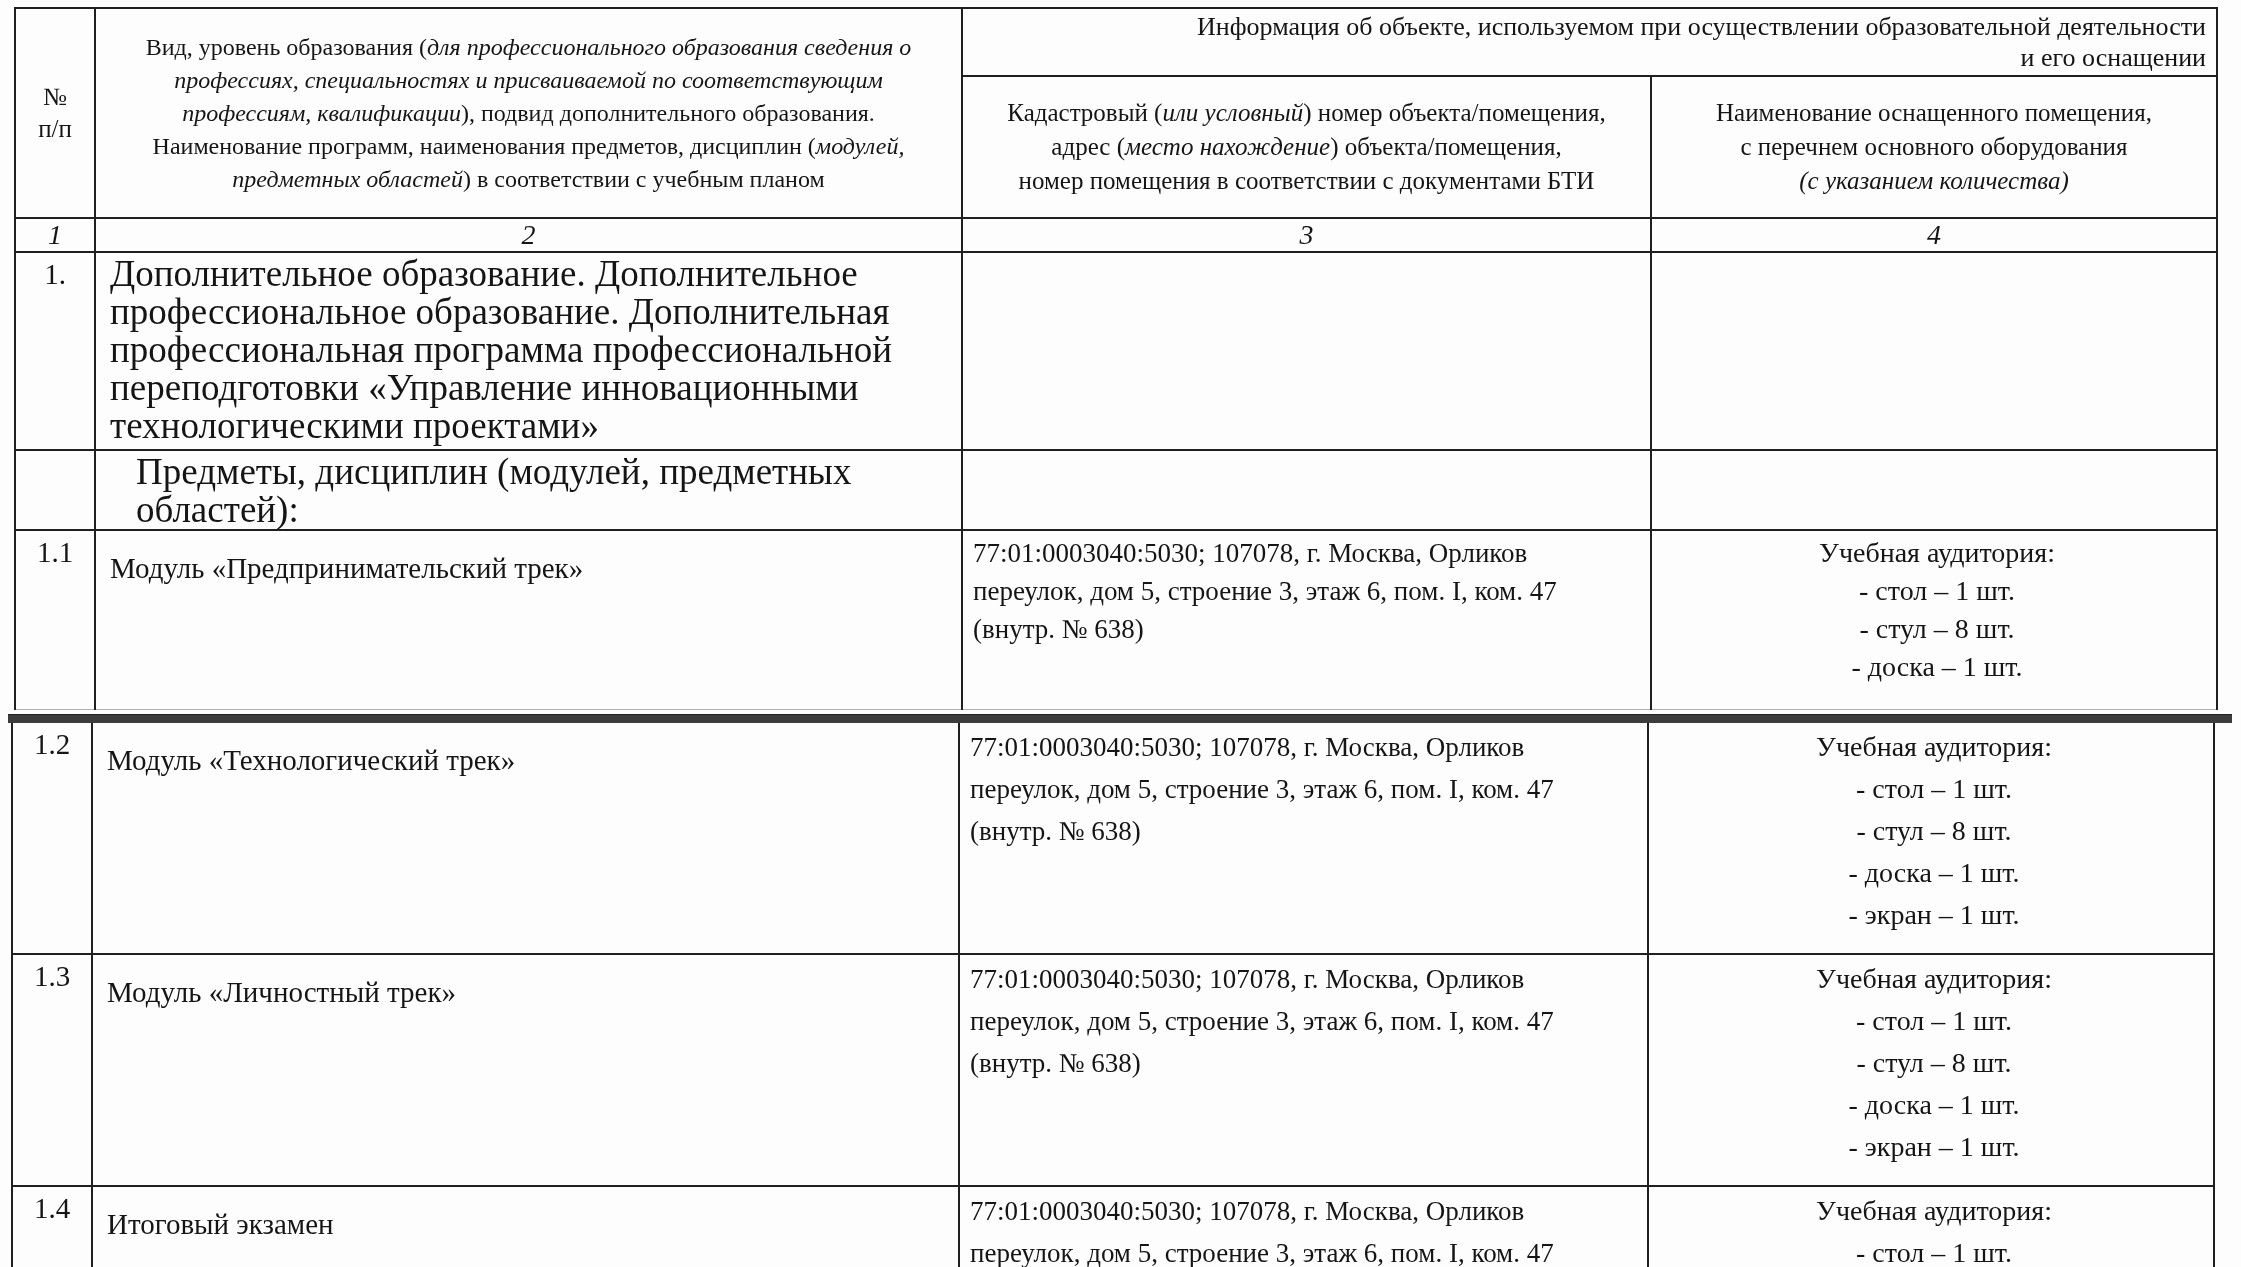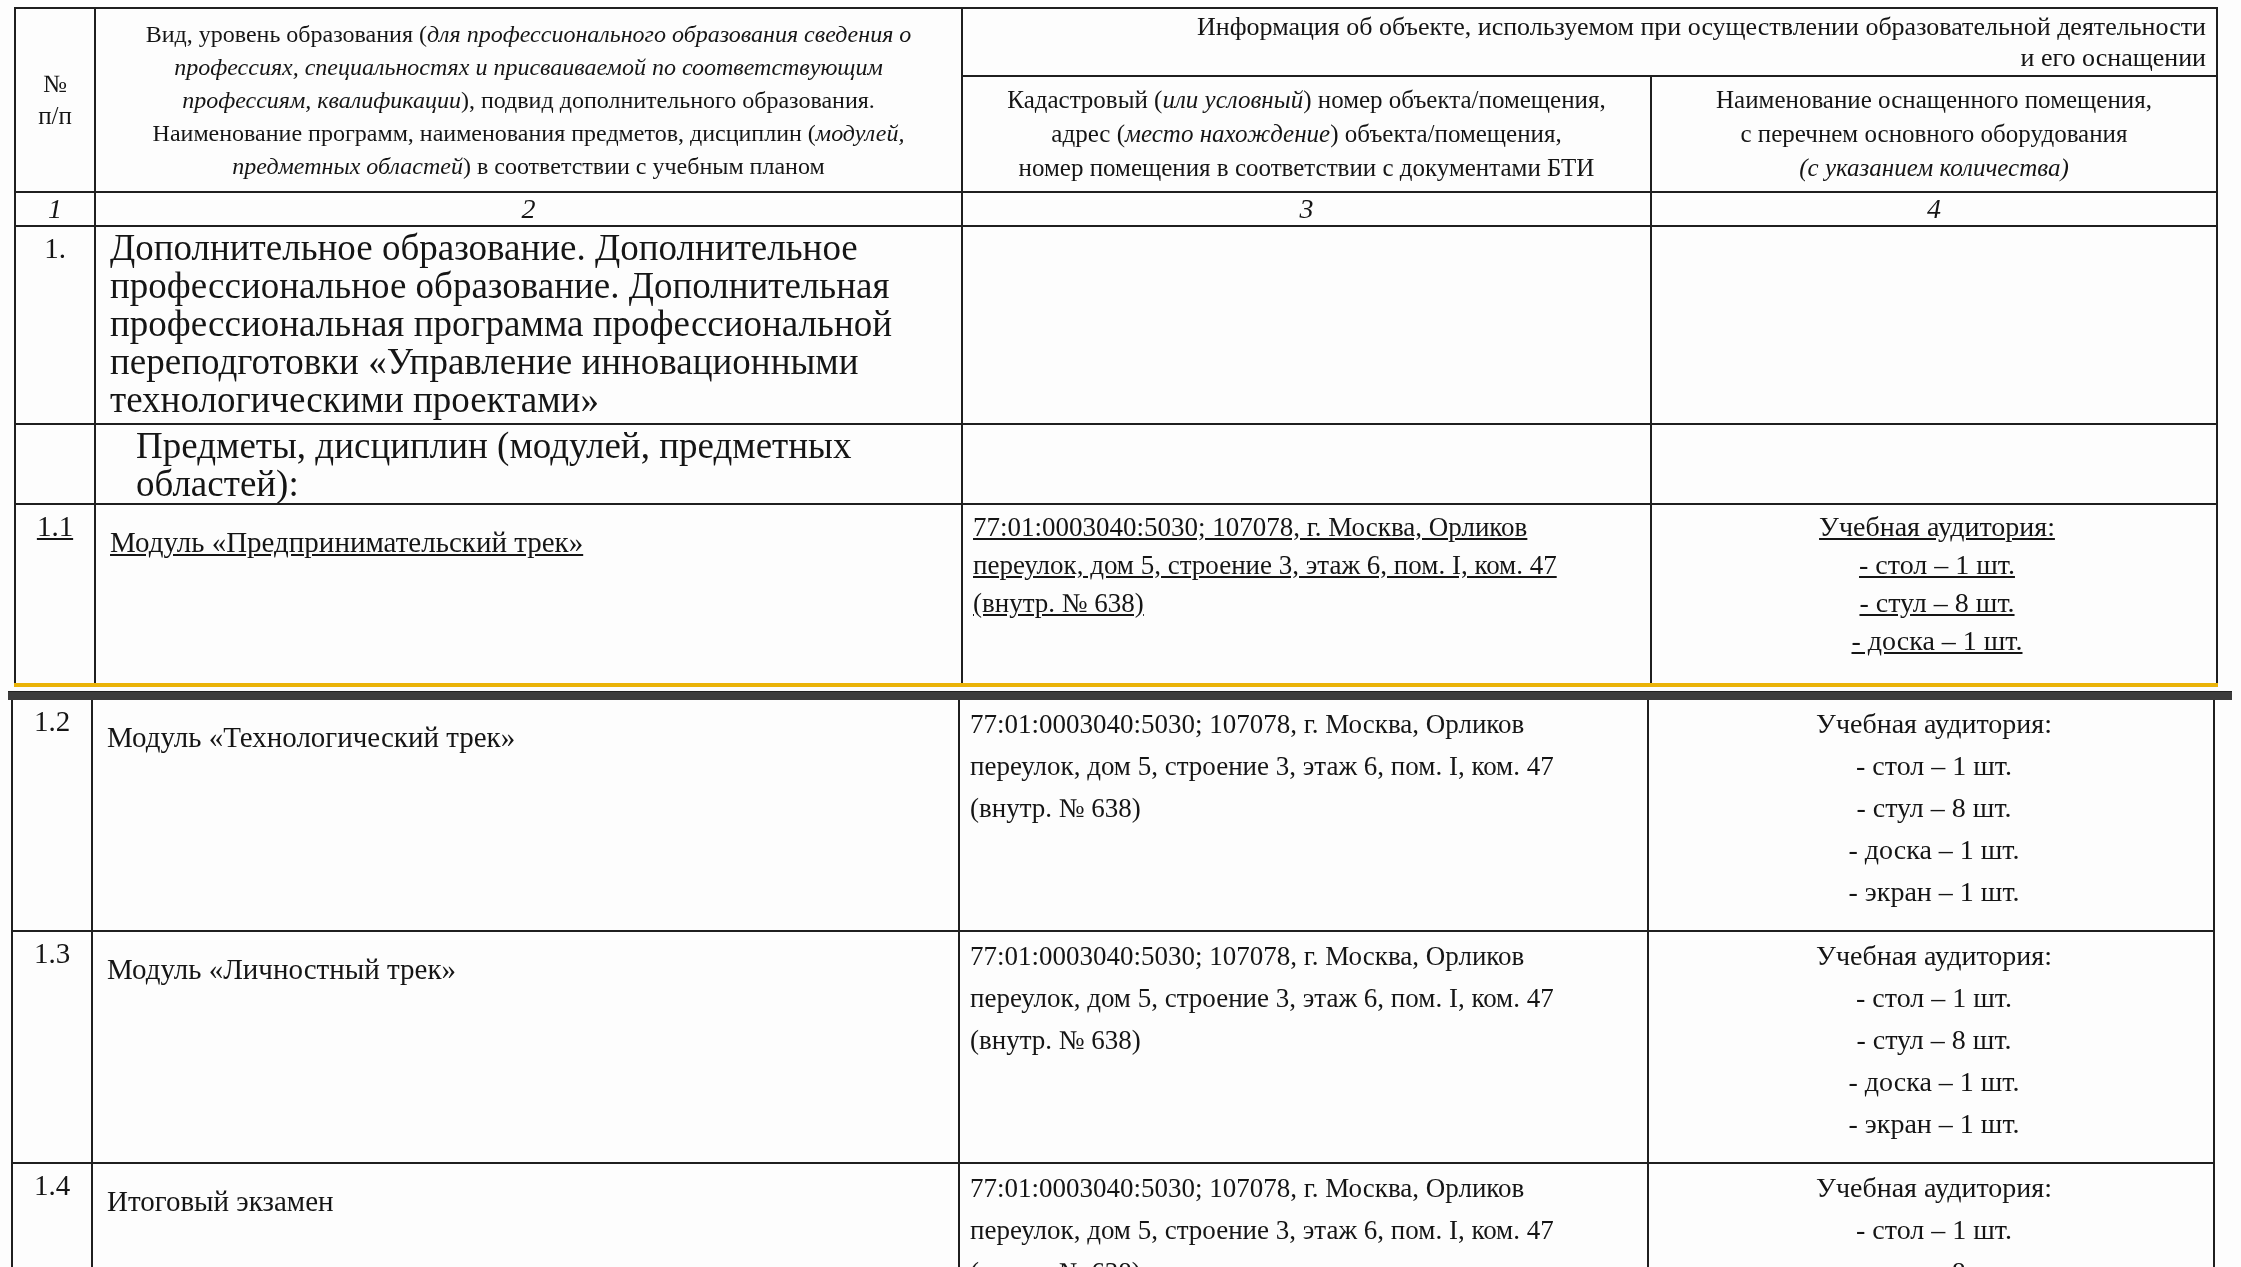--- a/index.html
+++ b/index.html
@@ -5,27 +5,27 @@
   html,body{margin:0;padding:0;background:#ffffff;}
   body{width:2241px;height:1267px;overflow:hidden;position:relative;
        font-family:"Liberation Serif","DejaVu Serif",serif;color:#151515;}
   .page{position:absolute;top:0;left:0;width:2241px;height:1267px;background:#fdfdfd;}
 
   table{border-collapse:collapse;table-layout:fixed;margin-left:14px;}
   td{border:2px solid #1f1f1f;overflow:hidden;vertical-align:top;margin-top:42px;}
 
   
   .t1{border:2px solid #1f1f1f;border-bottom:none;margin-top:7px;}
-  .t1 tr.row-cut td{border-bottom:4px solid #eab308;text-decoration:underline;}
+  .t1 tr.row-cut td{border-bottom:1px solid #eab308;}
 
   
   .hdr{text-align:center;vertical-align:middle;font-size:24px;line-height:33px;padding:2px 18px;}
   .hdr-num{font-size:25px;line-height:32px;white-space:pre-line;}
   .span-hdr{font-size:26px;line-height:31px;white-space:pre-line;vertical-align:middle;padding:2px 10px;text-align:right;}
-  .sub-hdr{font-size:25px;padding:6px 8px;}
+  .sub-hdr{font-size:25px;padding:19px 8px;}
   .sub-hdr .hline{line-height:34px;}
   .it{font-style:italic;}
 
   
   .numbers td{text-align:center;font-style:italic;font-size:28px;line-height:30px;padding:1px 0;height:30px;vertical-align:middle;}
 
   
   .cnum{text-align:center;font-size:29px;line-height:36px;padding-top:3px;}
   .cprog{font-size:37px;line-height:38px;padding:2px 10px 0 14px;white-space:pre-line;}
   .cname{font-size:29px;line-height:38px;padding:18px 10px 0 14px;}

